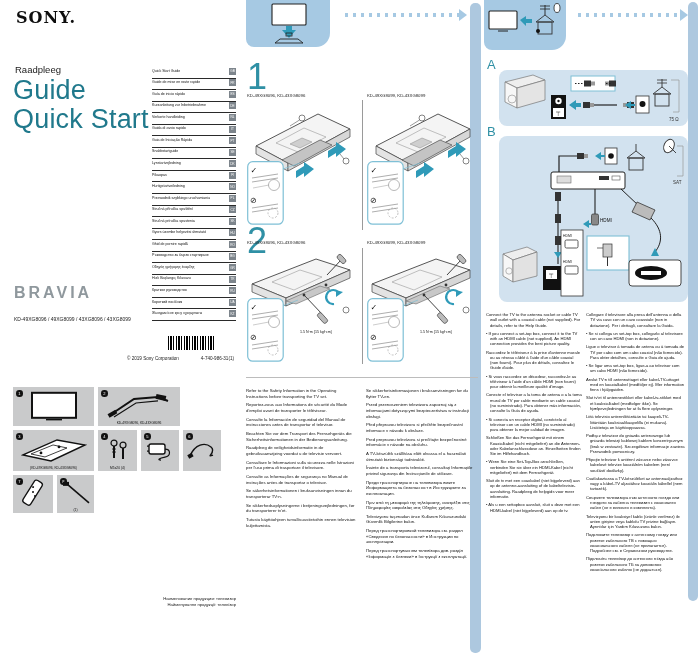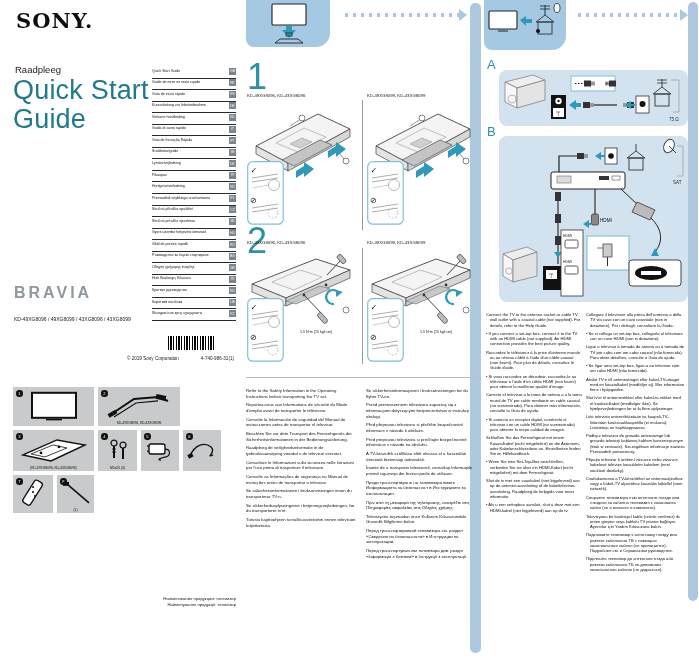--- a/index.html
+++ b/index.html
@@ -1,20 +1,20 @@
 <!DOCTYPE html>
 <html><head>
 <meta charset="utf-8">
 <style>
   html,body{margin:0;padding:0;background:#ffffff;}
   .page{position:relative;width:699px;height:661px;background:#fff;overflow:hidden;
         font-family:"Liberation Sans",sans-serif;color:#111;}
   .abs{position:absolute;}
   
-  .sony{font-family:"DejaVu Serif",serif;font-weight:bold;font-size:21px;letter-spacing:1px;color:#0d0d0d;}
+  .sony{font-family:"DejaVu Serif",serif;font-weight:bold;font-size:16px;letter-spacing:1px;color:#0d0d0d;}
   .tvlabel{font-size:9.5px;color:#222;}
   .title{font-size:27px;line-height:1.07;color:#20798c;letter-spacing:.2px;}
   .langlist{width:84px;}
   .lrow{position:relative;height:10.55px;border-bottom:1px solid #2a2a2a;}
   .llabel{position:absolute;left:0;top:1.6px;font-size:3.6px;white-space:nowrap;overflow:hidden;max-width:74px;color:#111;}
   .lcode{position:absolute;right:0;top:0.8px;width:7px;height:7px;background:#7d858c;color:#fff;
          font-size:3.1px;display:flex;align-items:center;justify-content:center;}
   .bravia{font-size:16px;font-weight:bold;letter-spacing:3px;color:#8f989d;text-align:center;}
   .models{font-size:5px;color:#222;}
   .barcode{width:46px;height:14px;background:repeating-linear-gradient(90deg,#000 0 1px,#fff 1px 2px,#000 2px 4px,#fff 4px 5px,#000 5px 6px,#fff 6px 8px);}
@@ -137,22 +137,22 @@
       <circle cx="54" cy="31" r="2" fill="#111"></circle>
     </svg>
   </div>
   <div class="abs dots" style="left:578px;top:13px;width:102px;">
       <span class="tri"></span>
     </div>
 
   <div class="abs sony" style="left:16px;top:8px;">SONY.</div>
   <div class="abs tvlabel" style="left:15px;top:64px;">Raadpleeg</div>
   <div class="abs title" style="left:13px;top:76px;">
+    <div>Guide</div>
     <div>Quick Start</div>
-    <div>Guide</div>
   </div>
 
   <div class="abs langlist" style="left:152px;top:67px;">
       <div class="lrow">
       <span class="llabel">Quick Start Guide</span>
       <span class="lcode">GB</span>
     </div>
       <div class="lrow">
       <span class="llabel">Guide de mise en route rapide</span>
       <span class="lcode">FR</span>

